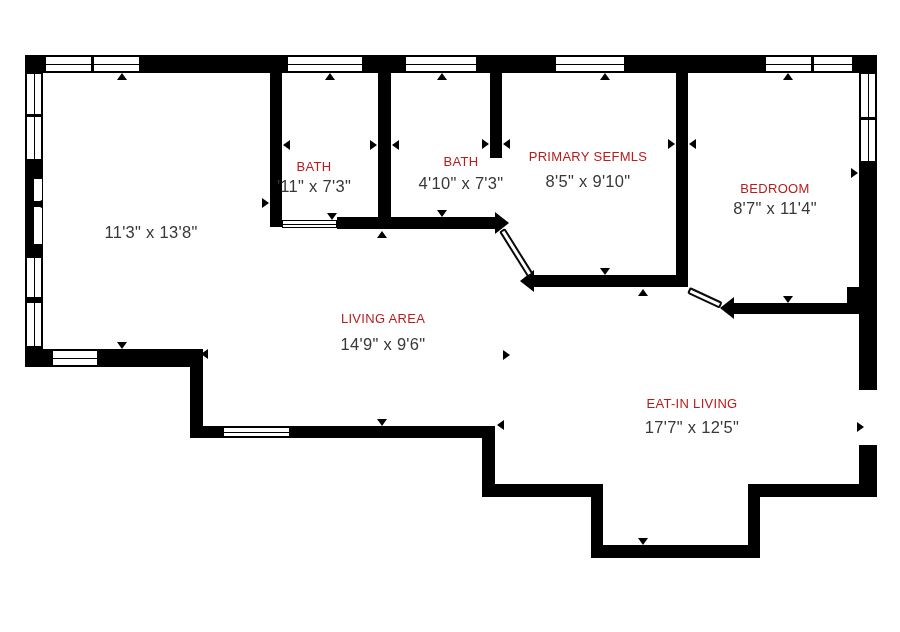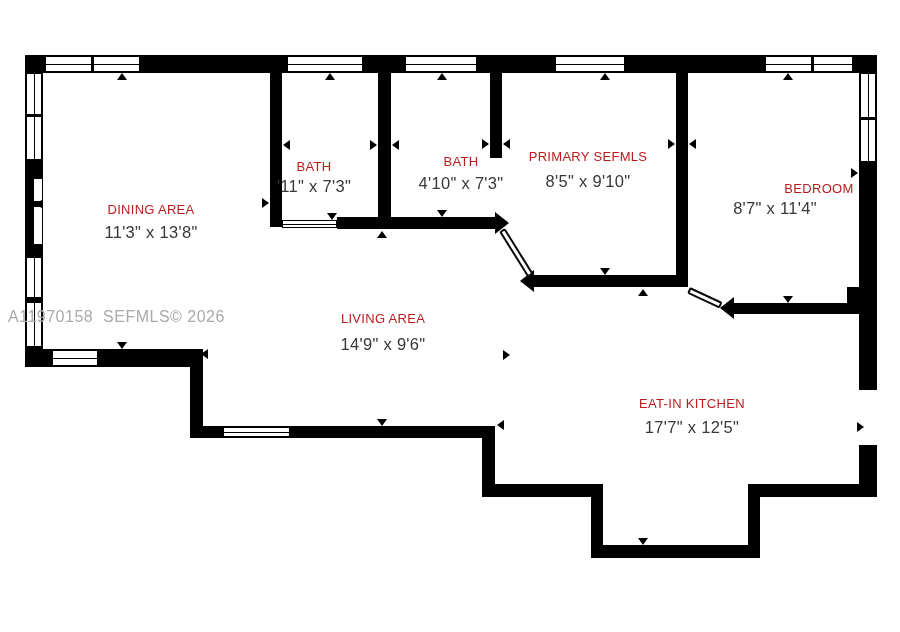--- a/index.html
+++ b/index.html
@@ -19,21 +19,20 @@
   .room-dims{position:absolute;transform:translate(-50%,-50%);font-size:16.5px;
              color:#383838;white-space:nowrap;letter-spacing:.3px;}
   .watermark{position:absolute;left:8px;top:308px;font-size:16px;color:#a9a9a9;
              white-space:pre;letter-spacing:.5px;z-index:40;}
 </style>
 </head>
 <body>
 
 <div class="page">
   <div class="plan" id="plan">
-    <div class="watermark">A11970158  SEFMLS© 2026</div>
   <div class="wall" style="left: 25px; top: 55px; width: 852px; height: 18px; background: rgb(0, 0, 0);"></div>
       <div class="wall" style="left: 25px; top: 55px; width: 18px; height: 312px; background: rgb(0, 0, 0);"></div>
       <div class="wall" style="left: 859px; top: 55px; width: 18px; height: 335px; background: rgb(0, 0, 0);"></div>
       <div class="wall" style="left: 859px; top: 445px; width: 18px; height: 52px; background: rgb(0, 0, 0);"></div>
       <div class="wall" style="left: 25px; top: 349px; width: 178px; height: 18px; background: rgb(0, 0, 0);"></div>
       <div class="wall" style="left: 190px; top: 349px; width: 13px; height: 89px; background: rgb(0, 0, 0);"></div>
       <div class="wall" style="left: 190px; top: 426px; width: 305px; height: 12px; background: rgb(0, 0, 0);"></div>
       <div class="wall" style="left: 482px; top: 426px; width: 13px; height: 71px; background: rgb(0, 0, 0);"></div>
       <div class="wall" style="left: 482px; top: 484px; width: 121px; height: 13px; background: rgb(0, 0, 0);"></div>
       <div class="wall" style="left: 591px; top: 484px; width: 12px; height: 74px; background: rgb(0, 0, 0);"></div>
@@ -117,28 +116,27 @@
       <div class="arrow" style="left: 638px; top: 289px; border-left: 5px solid transparent; border-right: 5px solid transparent; border-bottom: 7px solid rgb(0, 0, 0);"></div>
       <div class="arrow" style="left: 851px; top: 168px; border-top: 5px solid transparent; border-bottom: 5px solid transparent; border-left: 7px solid rgb(0, 0, 0);"></div>
       <div class="arrow" style="left: 783px; top: 296px; border-left: 5px solid transparent; border-right: 5px solid transparent; border-top: 7px solid rgb(0, 0, 0);"></div>
       <div class="arrow" style="left: 503px; top: 350px; border-top: 5px solid transparent; border-bottom: 5px solid transparent; border-left: 7px solid rgb(0, 0, 0);"></div>
       <div class="arrow" style="left: 117px; top: 342px; border-left: 5px solid transparent; border-right: 5px solid transparent; border-top: 7px solid rgb(0, 0, 0);"></div>
       <div class="arrow" style="left: 201px; top: 349px; border-top: 5px solid transparent; border-bottom: 5px solid transparent; border-right: 7px solid rgb(0, 0, 0);"></div>
       <div class="arrow" style="left: 377px; top: 419px; border-left: 5px solid transparent; border-right: 5px solid transparent; border-top: 7px solid rgb(0, 0, 0);"></div>
       <div class="arrow" style="left: 497px; top: 420px; border-top: 5px solid transparent; border-bottom: 5px solid transparent; border-right: 7px solid rgb(0, 0, 0);"></div>
       <div class="arrow" style="left: 638px; top: 538px; border-left: 5px solid transparent; border-right: 5px solid transparent; border-top: 7px solid rgb(0, 0, 0);"></div>
       <div class="arrow" style="left: 857px; top: 422px; border-top: 5px solid transparent; border-bottom: 5px solid transparent; border-left: 7px solid rgb(0, 0, 0);"></div>
-      <div class="room-name" style="left: 151px; top: 209px;">DINING AREA</div>
       <div class="room-dims" style="left: 151px; top: 232px;">11'3" x 13'8"</div>
       <div class="room-name" style="left: 314px; top: 166px;">BATH</div>
       <div class="room-dims" style="left: 314px; top: 186px;">'11" x 7'3"</div>
       <div class="room-name" style="left: 461px; top: 161px;">BATH</div>
       <div class="room-dims" style="left: 461px; top: 183px;">4'10" x 7'3"</div>
       <div class="room-name" style="left: 588px; top: 156px;">PRIMARY SEFMLS</div>
       <div class="room-dims" style="left: 588px; top: 181px;">8'5" x 9'10"</div>
-      <div class="room-name" style="left: 775px; top: 188px; margin-left: 44px;">BEDROOM</div>
+      <div class="room-name" style="left: 775px; top: 188px;">BEDROOM</div>
       <div class="room-dims" style="left: 775px; top: 208px;">8'7" x 11'4"</div>
       <div class="room-name" style="left: 383px; top: 318px;">LIVING AREA</div>
       <div class="room-dims" style="left: 383px; top: 344px;">14'9" x 9'6"</div>
-      <div class="room-name" style="left: 692px; top: 403px;">EAT-IN KITCHEN</div>
+      <div class="room-name" style="left: 692px; top: 403px;">EAT-IN LIVING</div>
       <div class="room-dims" style="left: 692px; top: 427px;">17'7" x 12'5"</div>
     </div>
 </div>
 
 </body></html>

